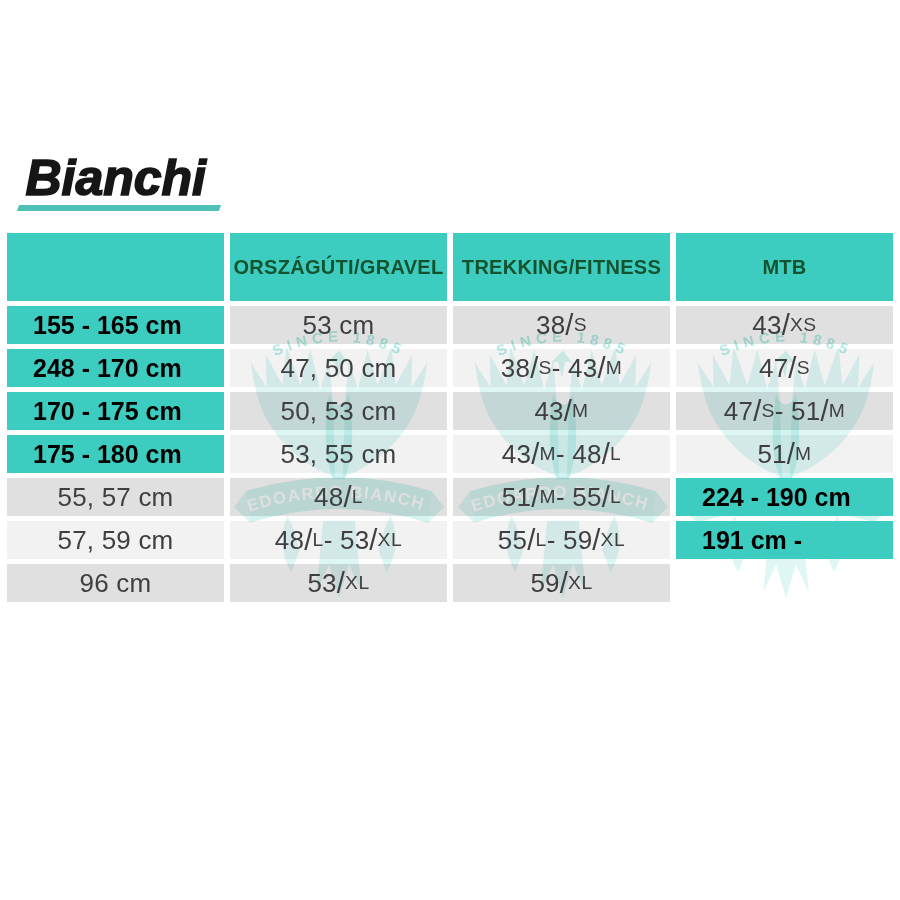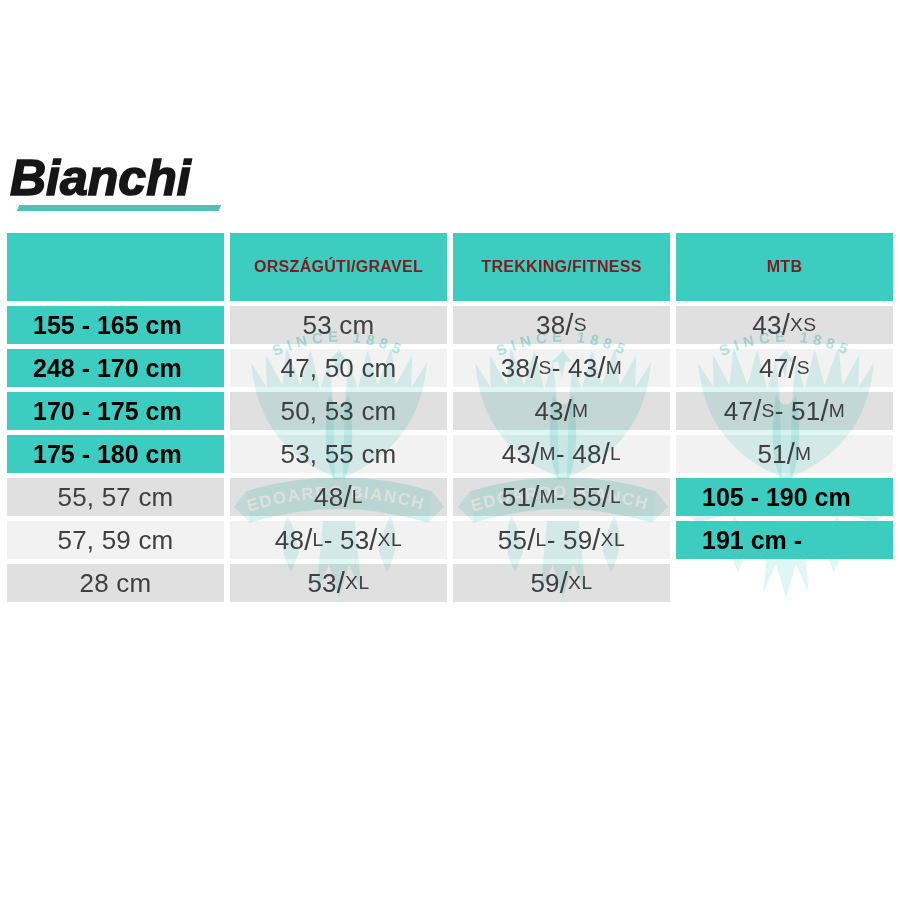--- a/index.html
+++ b/index.html
@@ -1,18 +1,18 @@
 <!DOCTYPE html>
 <html><head>
 <meta charset="utf-8">
 <style>
   html,body { margin:0; padding:0; background:#fff; }
   .page {
     position:relative; width:900px; height:811px; background:#ffffff;
-    font-family:"Liberation Sans", sans-serif; overflow:hidden;
+    font-family:"Liberation Sans", sans-serif; overflow:hidden;text-align:right;
   }
 
   
   .logo-wrap { position:absolute; left:10px; top:152px; }
   .logo-text {
     font-style:italic; font-weight:700; font-size:50px; line-height:1.04;
     color:#161616; -webkit-text-stroke:1.6px #161616; letter-spacing:0px;
     padding-right:14px;
   }
   .logo-underline {
@@ -26,21 +26,21 @@
   .wm.w1 { left:223px; } .wm.w2 { left:447px; } .wm.w3 { left:670px; }
 
   .grid {
     position:relative; z-index:1;
     display:grid; grid-template-columns:repeat(4, 1fr);
     grid-template-rows:68px repeat(7, 38px);
     column-gap:6px; row-gap:5px; width:886px;
   }
   .cell { display:flex; align-items:center; justify-content:center; }
   .hcell {
-    background:#3DCCC0; color:#7f1d1d; font-weight:700; font-size:16px;
+    background:#3DCCC0; color:#14532d; font-weight:700; font-size:20px;
     letter-spacing:0.3px;
   }
   .lab {
     background:#3DCCC0; color:#000000; font-weight:600; font-size:25px;
     justify-content:flex-start; padding-left:26px;
   }
   .d { color:#3F3F41; font-weight:500; font-size:26px; letter-spacing:0.2px; }
   .d.dark  { background:rgba(20,20,20,0.135); }
   .d.light { background:rgba(20,20,20,0.055); }
 
@@ -128,24 +128,24 @@
 
       <div class="cell lab">175 - 180 cm</div>
       <div class="cell d light">53, 55 cm</div>
       <div class="cell d light fmt">43<i class="sl">/</i><i class="sc">M</i> - 48<i class="sl">/</i><i class="sc">L</i></div>
       <div class="cell d light fmt">51<i class="sl">/</i><i class="sc">M</i></div>
 
       <div class="cell d dark">55, 57 cm</div>
       <div class="cell d dark fmt">48<i class="sl">/</i><i class="sc">L</i></div>
       <div class="cell d dark fmt">51<i class="sl">/</i><i class="sc">M</i> - 55<i class="sl">/</i><i class="sc">L</i></div>
 
-      <div class="cell lab">105 - 190 cm</div>
+      <div class="cell lab">224 - 190 cm</div>
       <div class="cell d light">57, 59 cm</div>
       <div class="cell d light fmt">48<i class="sl">/</i><i class="sc">L</i> - 53<i class="sl">/</i><i class="sc">XL</i></div>
       <div class="cell d light fmt">55<i class="sl">/</i><i class="sc">L</i> - 59<i class="sl">/</i><i class="sc">XL</i></div>
 
       <div class="cell lab">191 cm -</div>
-      <div class="cell d dark">28 cm</div>
+      <div class="cell d dark">96 cm</div>
       <div class="cell d dark fmt">53<i class="sl">/</i><i class="sc">XL</i></div>
       <div class="cell d dark fmt">59<i class="sl">/</i><i class="sc">XL</i></div>
     </div>
   </div>
 </div>
 
 </body></html>

